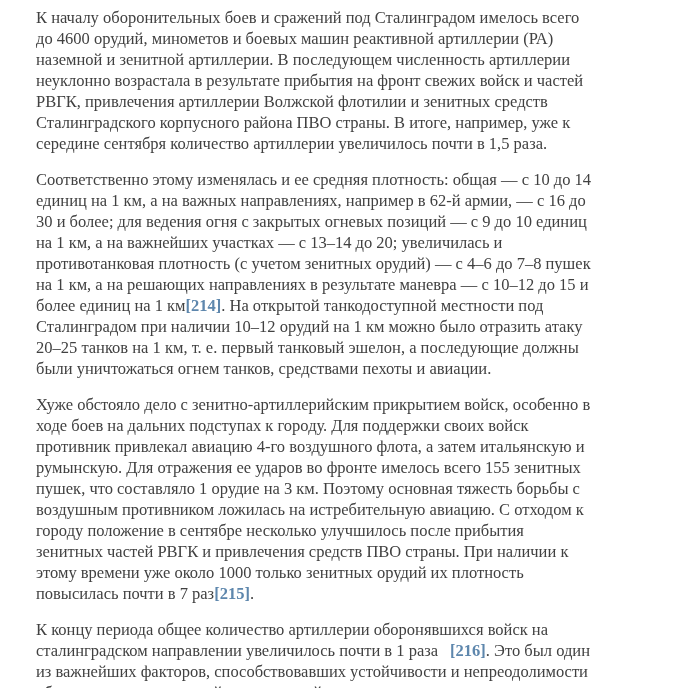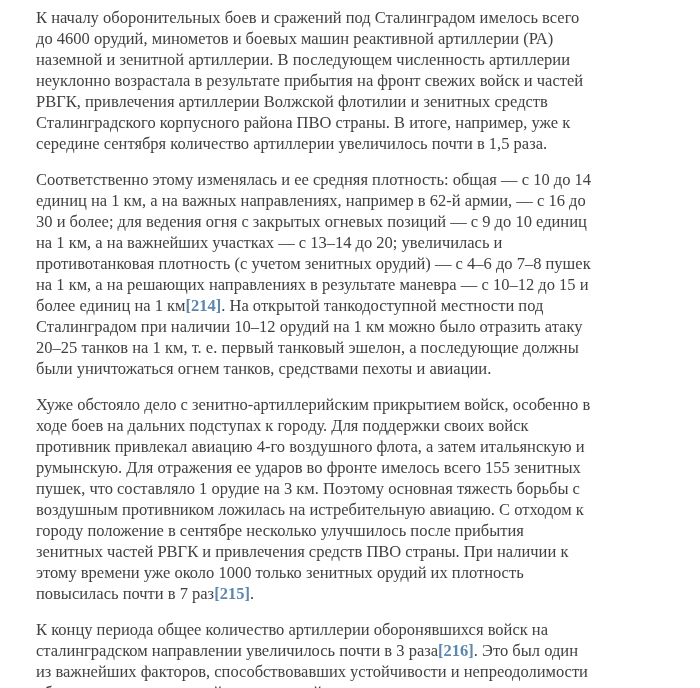--- a/index.html
+++ b/index.html
@@ -36,14 +36,14 @@
     margin-top: 27px;
   }
 </style>
 </head>
 <body style="background: rgb(255, 255, 255);">
 
 <div class="article" id="article" style="color: rgb(65, 65, 65);">
     <p><span class="text-run">К началу оборонительных боев и сражений под Сталинградом имелось всего до 4600 орудий, минометов и боевых машин реактивной артиллерии (РА) наземной и зенитной артиллерии. В последующем численность артиллерии неуклонно возрастала в результате прибытия на фронт свежих войск и частей РВГК, привлечения артиллерии Волжской флотилии и зенитных средств Сталинградского корпусного района ПВО страны. В итоге, например, уже к середине сентября количество артиллерии увеличилось почти в 1,5 раза.</span></p>
     <p><span class="text-run">Соответственно этому изменялась и ее средняя плотность: общая — с 10 до 14 единиц на 1 км, а на важных направлениях, например в 62-й армии, — с 16 до 30 и более; для ведения огня с закрытых огневых позиций — с 9 до 10 единиц на 1 км, а на важнейших участках — с 13–14 до 20; увеличилась и противотанковая плотность (с учетом зенитных орудий) — с 4–6 до 7–8 пушек на 1 км, а на решающих направлениях в результате маневра — с 10–12 до 15 и более единиц на 1 км</span><a class="footnote-ref" href="#" style="color: rgb(94, 135, 173);">[214]</a><span class="text-run">. На открытой танкодоступной местности под Сталинградом при наличии 10–12 орудий на 1 км можно было отразить атаку 20–25 танков на 1 км, т. е. первый танковый эшелон, а последующие должны были уничтожаться огнем танков, средствами пехоты и авиации.</span></p>
     <p><span class="text-run">Хуже обстояло дело с зенитно-артиллерийским прикрытием войск, особенно в ходе боев на дальних подступах к городу. Для поддержки своих войск противник привлекал авиацию 4-го воздушного флота, а затем итальянскую и румынскую. Для отражения ее ударов во фронте имелось всего 155 зенитных пушек, что составляло 1 орудие на 3 км. Поэтому основная тяжесть борьбы с воздушным противником ложилась на истребительную авиацию. С отходом к городу положение в сентябре несколько улучшилось после прибытия зенитных частей РВГК и привлечения средств ПВО страны. При наличии к этому времени уже около 1000 только зенитных орудий их плотность повысилась почти в 7 раз</span><a class="footnote-ref" href="#" style="color: rgb(94, 135, 173);">[215]</a><span class="text-run">.</span></p>
-    <p><span class="text-run">К концу периода общее количество артиллерии оборонявшихся войск на сталинградском направлении увеличилось почти в 3 раза</span><a class="footnote-ref" href="#" style="color: rgb(94, 135, 173);">[216]</a><span class="text-run">. Это был один из важнейших факторов, способствовавших устойчивости и непреодолимости обороны советских частей и соединений.</span></p>
+    <p><span class="text-run">К концу периода общее количество артиллерии оборонявшихся войск на сталинградском направлении увеличилось почти в 1 раза</span><a class="footnote-ref" href="#" style="color: rgb(94, 135, 173); margin-left: 12px;">[216]</a><span class="text-run">. Это был один из важнейших факторов, способствовавших устойчивости и непреодолимости обороны советских частей и соединений.</span></p>
   </div>
 
 </body></html>

